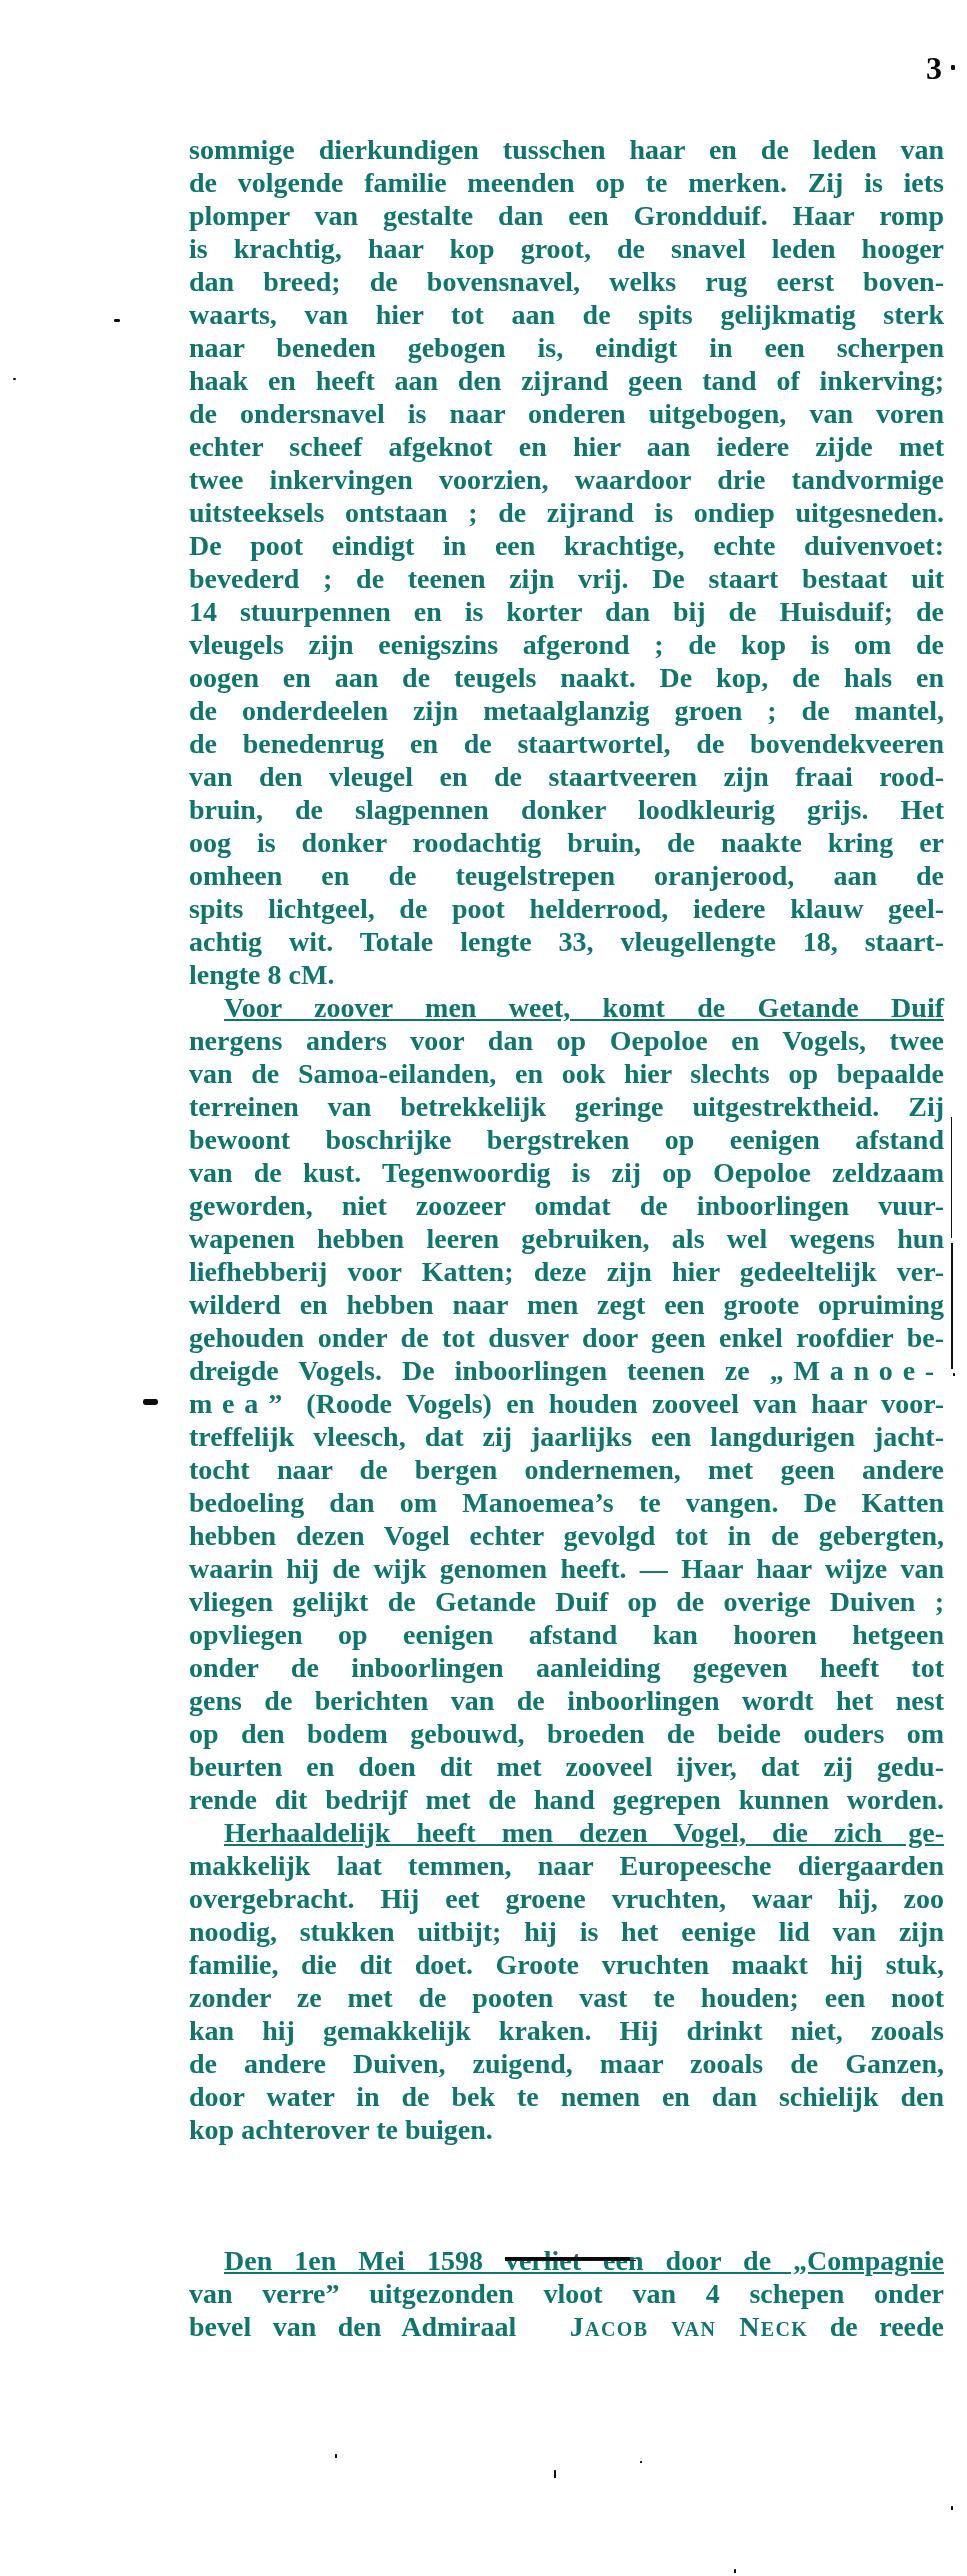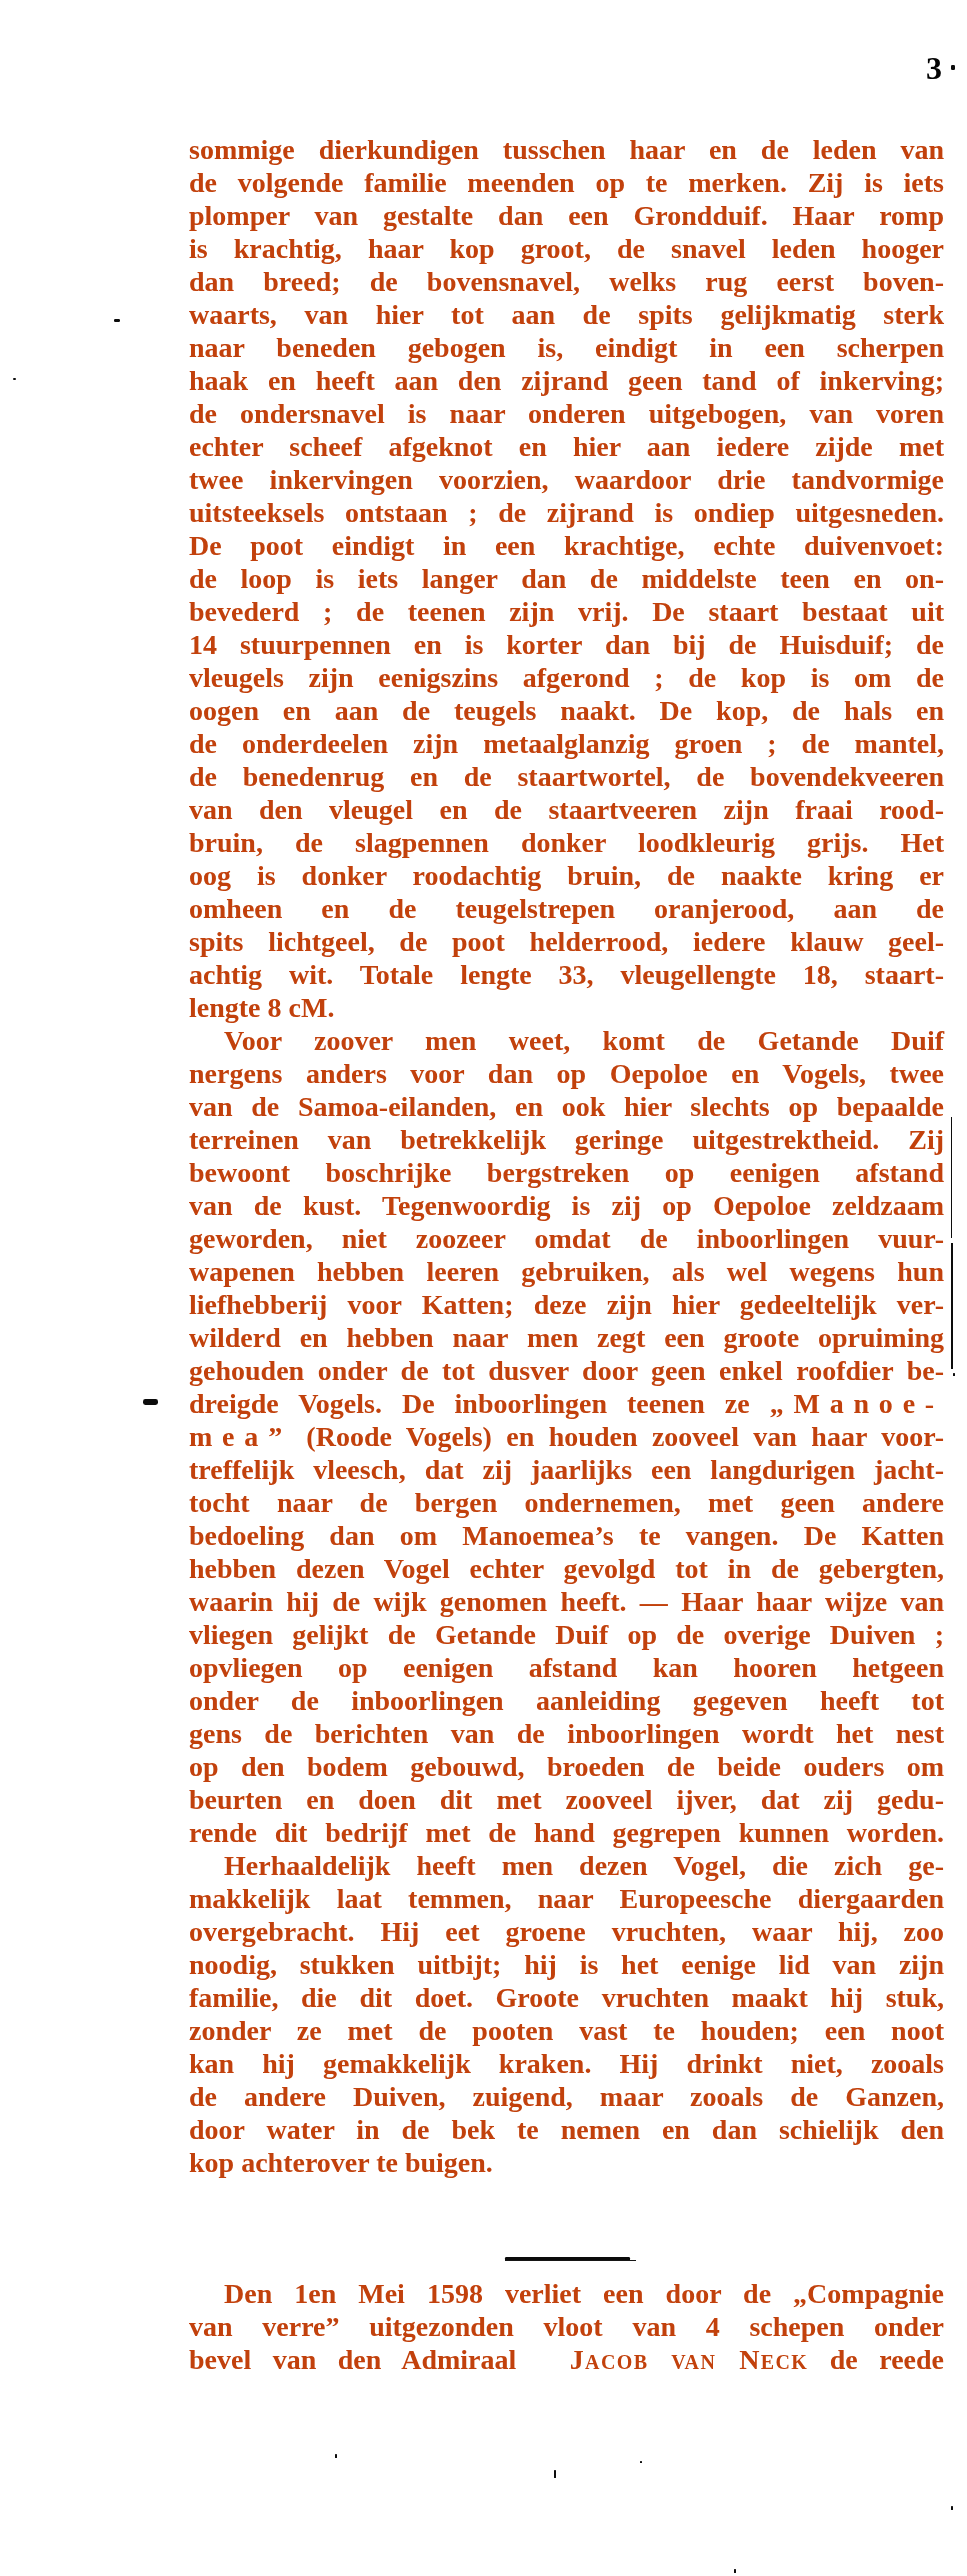--- a/index.html
+++ b/index.html
@@ -4,29 +4,29 @@
 <style>
   html,body{margin:0;padding:0;}
   body{
     width:968px;height:2576px;position:relative;background:#ffffff;
     font-family:"Liberation Serif","DejaVu Serif",serif;
   }
   .page{position:absolute;left:0;top:0;width:968px;height:2576px;background:#ffffff;color:#040404;overflow:hidden;}
   .pagenum{position:absolute;left:926px;top:50px;font-size:32px;font-weight:700;color:#030303;letter-spacing:0.6px;}
   .column{
     position:absolute;left:189px;top:133px;width:755px;
-    font-size:28px;font-weight:700;color:#c2410c;
+    font-size:28px;font-weight:700;color:#0f766e;
   }
   .line{
     height:33px;line-height:33px;
     text-align:justify;text-align-last:justify;
     overflow:visible;white-space:normal;
   }
   .line.end{text-align-last:left;}
-  .line.indent{padding-left:35px;}
+  .line.indent{padding-left:35px;text-decoration:underline;}
   .line.gap{margin-top:98px;}
   .sp{letter-spacing:.35em;}
   .sc{font-variant:small-caps;letter-spacing:.05em;margin-left:32px;}
   .separator{position:absolute;left:505px;top:2257px;width:131px;height:7.3px;}
   .separator .bar{width:125px;height:3.7px;background:#0a0a0a;border-radius:1.2px;}
   .separator .tail{width:131px;height:1.2px;background:#161616;margin-top:-0.6px;}
   .artifact{position:absolute;background:#0c0c0c;}
 </style>
 </head>
 <body>
@@ -40,21 +40,20 @@
       <div class="line">is krachtig, haar kop groot, de snavel leden hooger</div>
       <div class="line">dan breed; de bovensnavel, welks rug eerst boven-</div>
       <div class="line">waarts, van hier tot aan de spits gelijkmatig sterk</div>
       <div class="line">naar beneden gebogen is, eindigt in een scherpen</div>
       <div class="line">haak en heeft aan den zijrand geen tand of inkerving;</div>
       <div class="line">de ondersnavel is naar onderen uitgebogen, van voren</div>
       <div class="line">echter scheef afgeknot en hier aan iedere zijde met</div>
       <div class="line">twee inkervingen voorzien, waardoor drie tandvormige</div>
       <div class="line">uitsteeksels ontstaan ; de zijrand is ondiep uitgesneden.</div>
       <div class="line">De poot eindigt in een krachtige, echte duivenvoet:</div>
-      <div class="line">de loop is iets langer dan de middelste teen en on-</div>
       <div class="line">bevederd ; de teenen zijn vrij. De staart bestaat uit</div>
       <div class="line">14 stuurpennen en is korter dan bij de Huisduif; de</div>
       <div class="line">vleugels zijn eenigszins afgerond ; de kop is om de</div>
       <div class="line">oogen en aan de teugels naakt. De kop, de hals en</div>
       <div class="line">de onderdeelen zijn metaalglanzig groen ; de mantel,</div>
       <div class="line">de benedenrug en de staartwortel, de bovendekveeren</div>
       <div class="line">van den vleugel en de staartveeren zijn fraai rood-</div>
       <div class="line">bruin, de slagpennen donker loodkleurig grijs. Het</div>
       <div class="line">oog is donker roodachtig bruin, de naakte kring er</div>
       <div class="line">omheen en de teugelstrepen oranjerood, aan de</div>

